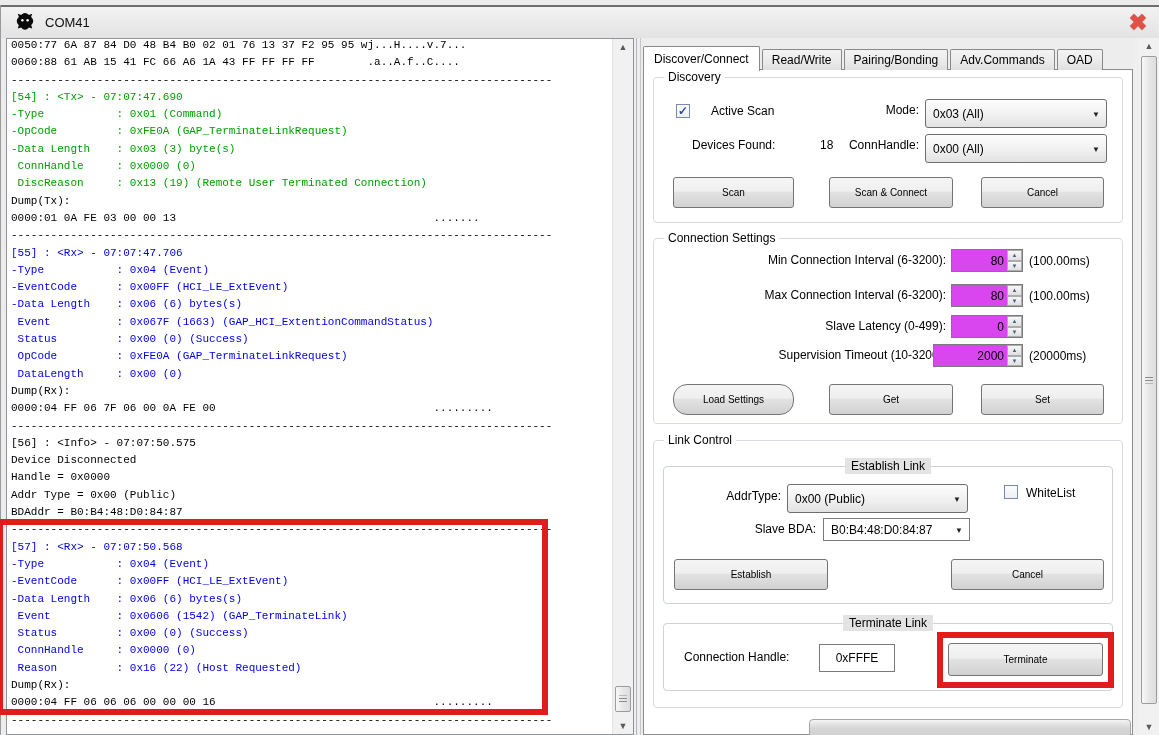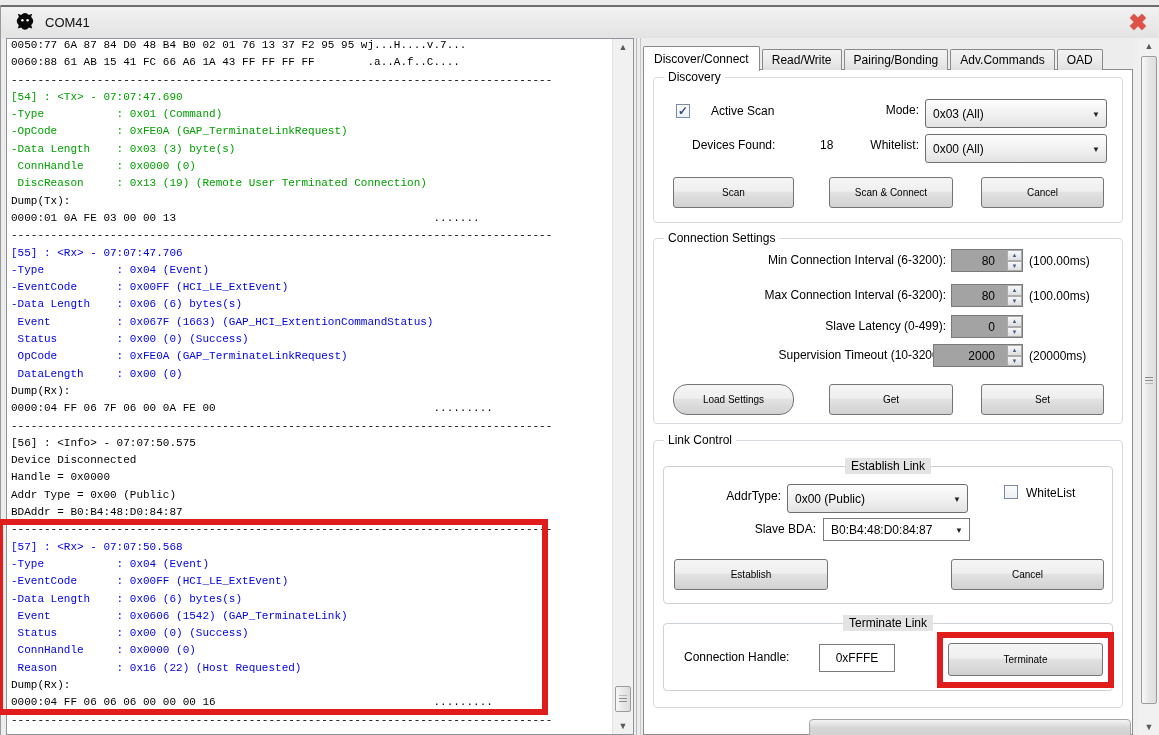--- a/index.html
+++ b/index.html
@@ -73,21 +73,21 @@
            background:linear-gradient(#FDFDFD,#EFEFEF 60%,#E2E2E2); font-size:12px;
            display:flex; align-items:center; padding:0 20px 0 7px; }
   .combo-flat { background:#FFF; border-radius:0; border:1px solid #7A7A7A; }
   .combo .arr { position:absolute; right:6px; top:50%; transform:translateY(-50%);
                 font-size:8px; color:#222; }
 
   .cb { position:absolute; width:14px; height:14px; border:1px solid #7C8BA5; background:linear-gradient(#FCFCFC,#EEF0F2);
         display:flex; align-items:center; justify-content:center; }
   .cb .mark { font-size:12px; font-weight:bold; color:#2D4E8E; line-height:12px; }
 
-  .spin { position:absolute; height:23px; border:1px solid #7A7A7A; background:#a3a3a3; display:flex;gap:9px; }
+  .spin { position:absolute; height:23px; border:1px solid #7A7A7A; background:#d946ef; display:flex; }
   .spin .val { flex:1; font-size:12px; text-align:right; padding:4px 3px 0 0; }
   .spin .btns { width:15px; display:flex; flex-direction:column; }
   .spin .btns div { flex:1; border:1px solid #ACACAC; background:linear-gradient(#F7F7F7,#DFDFDF);
                     font-size:6px; color:#3F6390; display:flex; align-items:center; justify-content:center; }
 
   .textbox { position:absolute; border:1px solid #7A7A7A; background:#FFF; font-size:12px;
              text-align:center; font-family:"Liberation Sans",sans-serif; }
 
   .partial-bar { position:absolute; left:165px; top:649px; width:322px; height:22px;
                  border:1px solid #A5A5A5; border-radius:4px 4px 0 0;
@@ -145,21 +145,21 @@
     <span class="mark">✓</span>
   </div>
   <span class="lbl" style="left:67px; top:34px; position:absolute;">Active Scan</span>
   <span class="lbl r" style="left:180px; top:33px; width:95px; position:absolute;">Mode:</span>
   <div class="combo" style="left:281px; top:29px; width:182px;">
     <span>0x03 (All)</span>
     <span class="arr">▼</span>
   </div>
   <span class="lbl" style="left:48px; top:68px; position:absolute;">Devices Found:</span>
   <span class="lbl" style="left:176px; top:68px; position:absolute;text-align:right;">18</span>
-  <span class="lbl r" style="left:180px; top:68px; width:95px; position:absolute;">Whitelist:</span>
+  <span class="lbl r" style="left:180px; top:68px; width:95px; position:absolute;">ConnHandle:</span>
   <div class="combo" style="left:281px; top:64px; width:182px;">
     <span>0x00 (All)</span>
     <span class="arr">▼</span>
   </div>
   <div class="btn" style="left:29px; top:107px; width:121px; height:31px;">Scan</div>
   <div class="btn" style="left:185px; top:107px; width:124px; height:31px;">Scan &amp; Connect</div>
   <div class="btn" style="left:337px; top:107px; width:123px; height:31px;">Cancel</div>
 
   <div class="groupbox" style="left:9px; top:168px; width:470px; height:186px;">
     <span class="gb-title">Connection Settings</span>

